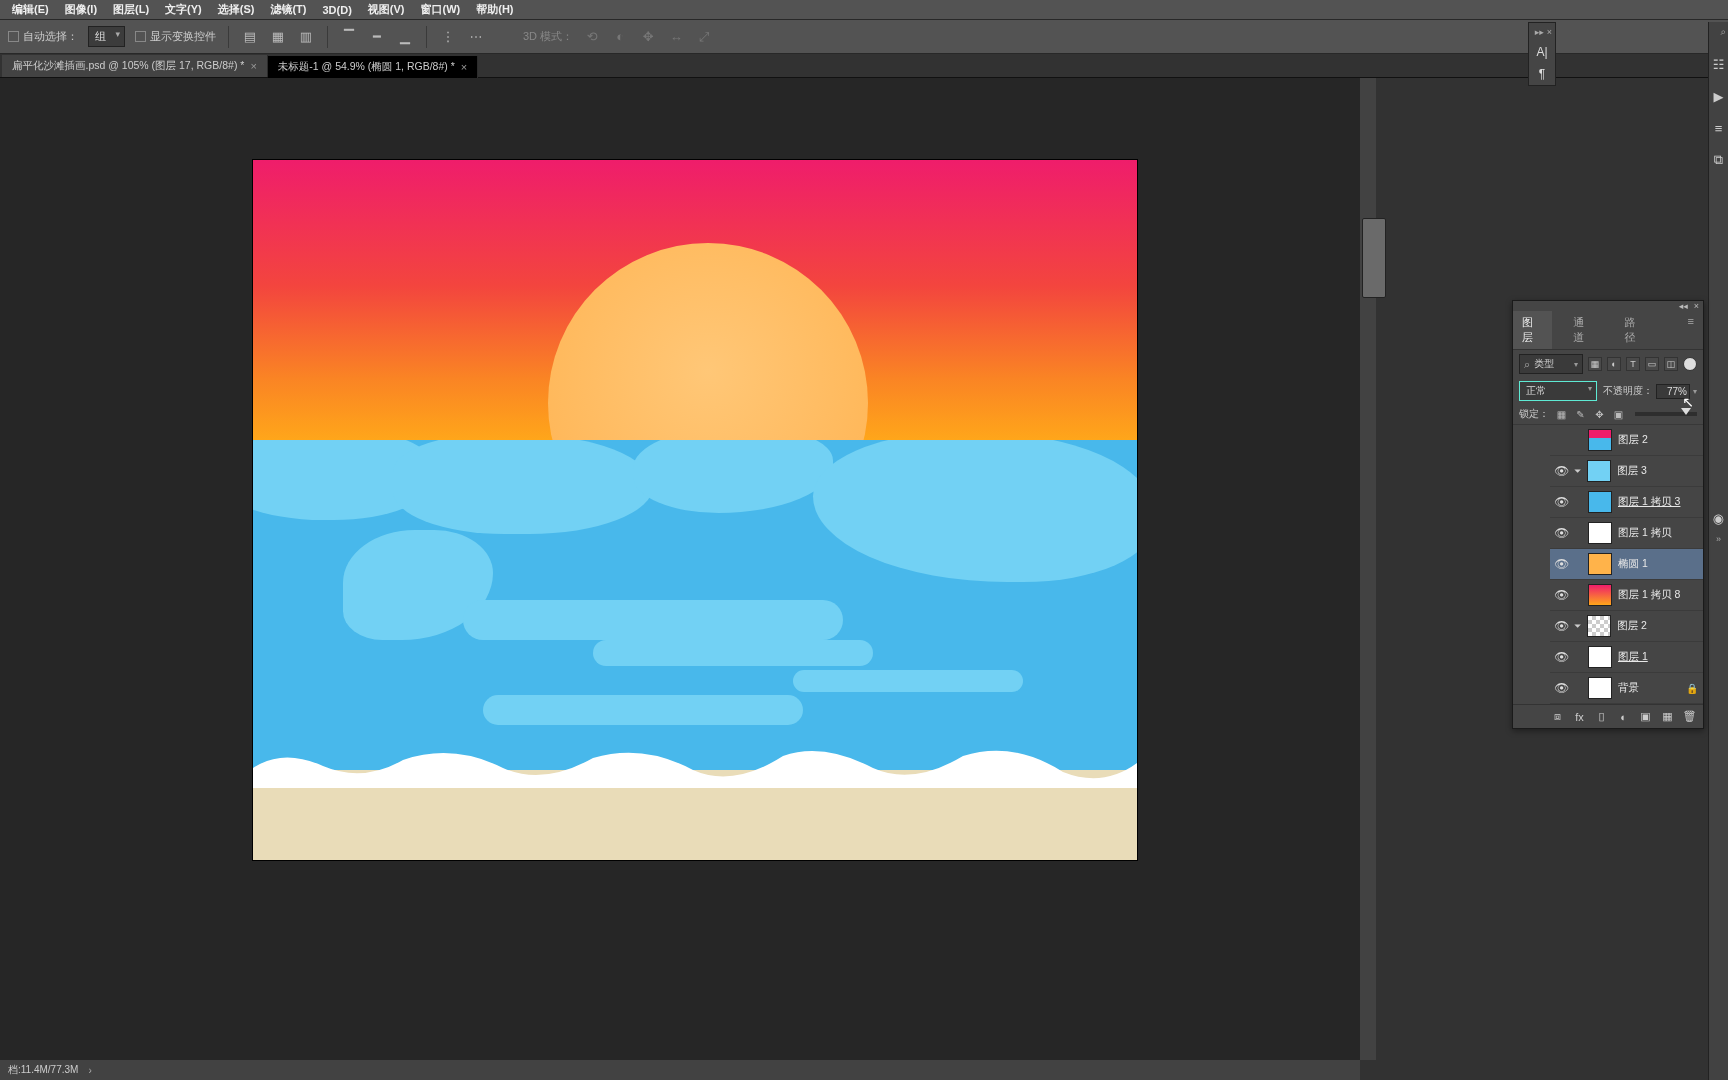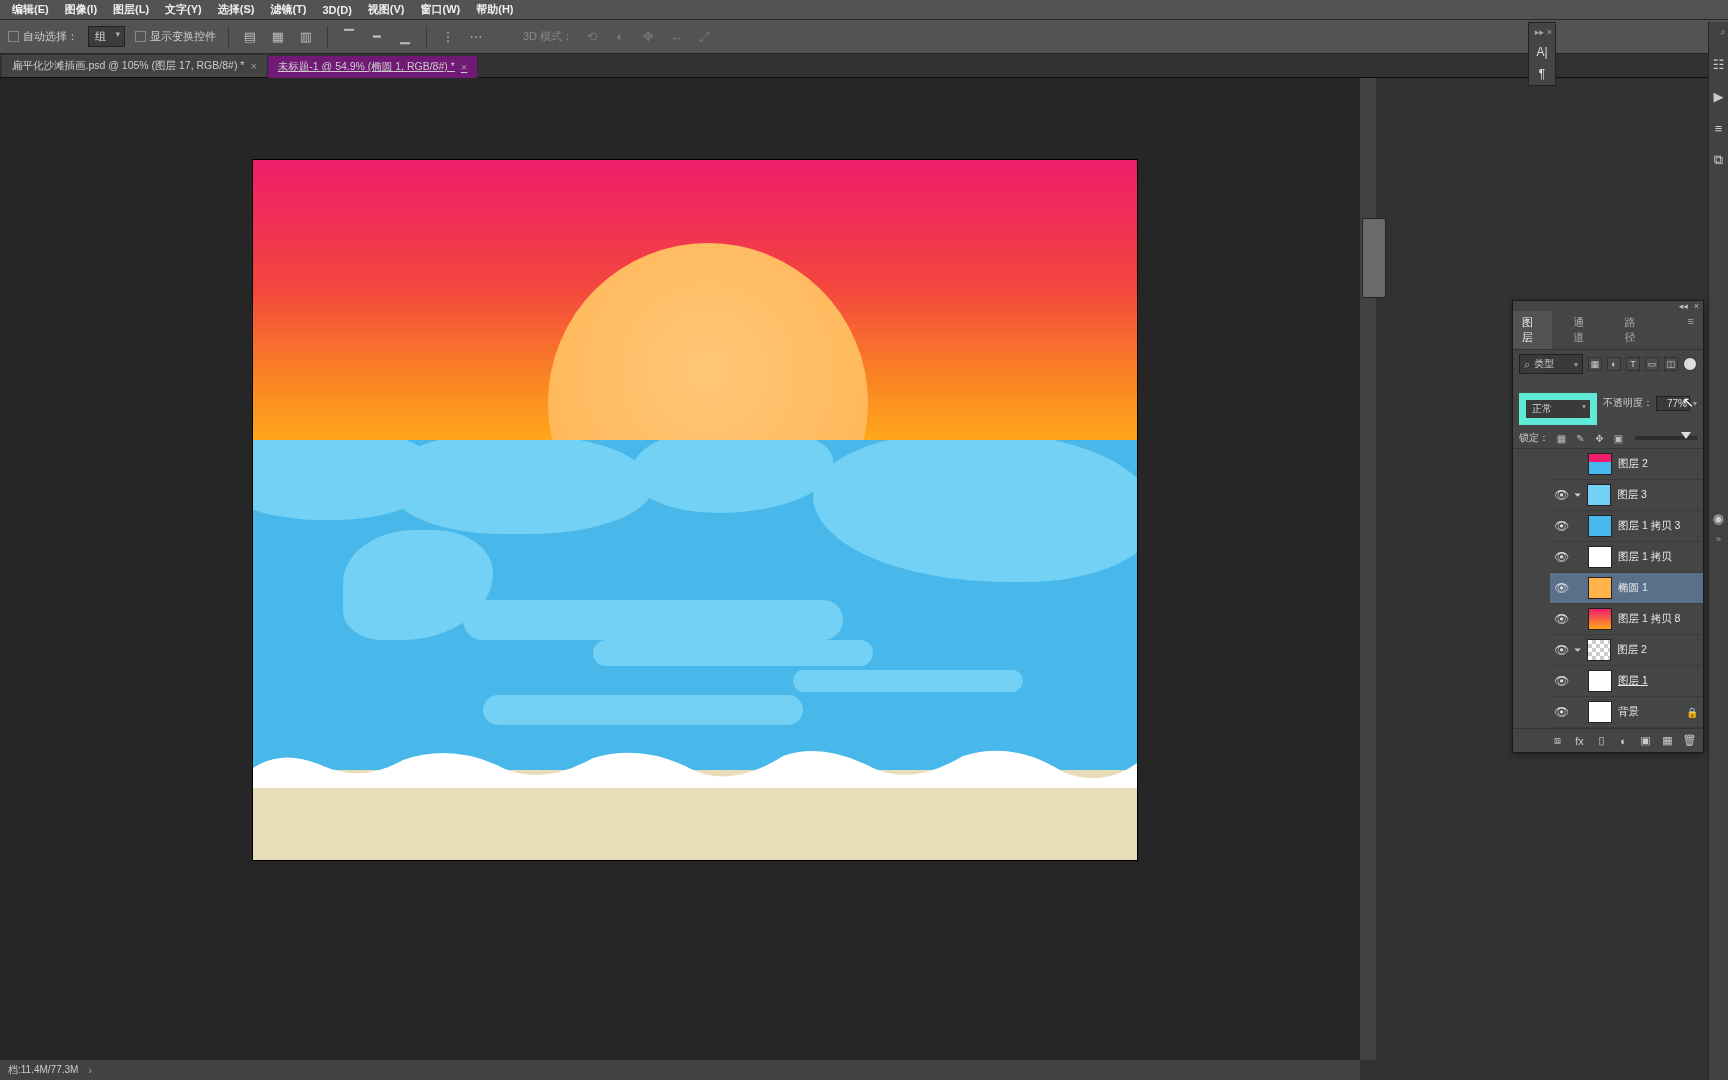--- a/index.html
+++ b/index.html
@@ -14,21 +14,21 @@
 .optcheck { display:flex; align-items:center; gap:4px; color:#ccc;}
 .optcheck .box { width:11px; height:11px; border:1px solid #888; background:#535353;}
 .optselect { background:#3c3c3c; border:1px solid #222; color:#ddd; padding:2px 18px 2px 6px; position:relative; font-size:11px;}
 .optselect::after { content:"▾"; position:absolute; right:4px; color:#aaa; font-size:9px;}
 .sep { width:1px; height:22px; background:#3a3a3a; margin:0 2px;}
 .ico { width:18px; height:18px; display:flex; align-items:center; justify-content:center; color:#bbb; font-size:13px; cursor:pointer; border:1px solid transparent;}
 
 
 .tabbar { height:24px; background:#323232; display:flex; align-items:flex-end; border-bottom:1px solid #111; padding-left:2px;}
 .tab { background:#434343; color:#ccc; padding:4px 10px; font-size:10.5px; display:flex; align-items:center; gap:6px; border-right:1px solid #2c2c2c; cursor:pointer; height:22px;}
-.tab.active { background:#701a75; position:relative; top:1px;text-decoration:underline;}
+.tab.active { background:#000000; position:relative; top:1px;}
 .tab .x { color:#999; font-size:11px;}
 
 
 .stage { position:absolute; left:0; top:78px; right:368px; bottom:20px; background:#262626; overflow:hidden;}
 .artboard { position:absolute; left:253px; top:82px; width:884px; height:700px; background:#fff; box-shadow:0 0 0 1px #000;}
 .sky { height:280px; background:linear-gradient(#ef1d6b 0%, #f3453e 45%, #fa8424 78%, #ffa61a 100%);}
 .sun { position:absolute; left:295px; top:83px; width:320px; height:320px; border-radius:50%; background:radial-gradient(circle at 50% 40%, #ffc777 0%, #ffb14d 100%);}
 .sea { height:330px; background:#48b8eb; position:relative; overflow:hidden;}
 .wave { position:absolute; background:#72d1f4; border-radius:50% 40% 45% 50%;}
 .beach { height:90px; background:#e9dcb8; position:relative;}
@@ -51,21 +51,21 @@
 .panel { position:absolute; right:24px; top:300px; width:192px; background:#454545; border:1px solid #1a1a1a; box-shadow:0 2px 6px rgba(0,0,0,.4);}
 .pan-titlebar { height:10px; background:#454545; display:flex; justify-content:flex-end; align-items:center; padding:0 4px; gap:6px; color:#bbb; font-size:9px;}
 .pan-tabs { display:flex; border-bottom:1px solid #333;gap:12px;}
 .pan-tab { padding:4px 9px; font-size:11px; color:#aaa; cursor:pointer;}
 .pan-tab.active { background:#535353; color:#eee;}
 .pan-row { display:flex; align-items:center; padding:4px 6px; gap:5px; font-size:10px; color:#ccc;}
 .filter { background:#3a3a3a; border:1px solid #222; padding:2px 4px; flex:1; display:flex; align-items:center; gap:4px; font-size:10px;}
 .filter::before { content:"⌕"; color:#aaa; font-size:11px;}
 .pan-ico { width:14px; height:14px; border:1px solid #333; background:#4a4a4a; display:flex; align-items:center; justify-content:center; font-size:9px; color:#ccc; cursor:pointer;}
 .blendrow { display:flex; align-items:center; padding:3px 6px; gap:6px;}
-.blendsel { flex:1; background:#3a3a3a; border:7px solid #5eead4; padding:2px 6px; font-size:10px; color:#ddd; position:relative;margin-top:12px;}
+.blendsel { flex:1; background:#3a3a3a; border:1px solid #5eead4; padding:2px 6px; font-size:10px; color:#ddd; position:relative;}
 .blendsel::after { content:"▾"; position:absolute; right:4px; font-size:8px; color:#999;}
 .opac { display:flex; align-items:center; gap:3px; color:#ccc; font-size:10px;}
 .opac input { width:34px; background:#3a3a3a; border:1px solid #222; color:#ddd; font-size:10px; text-align:right; padding:1px 2px;}
 .lockrow { display:flex; align-items:center; padding:3px 6px; gap:6px; font-size:10px; color:#ccc; border-bottom:1px solid #383838;}
 .lockico { width:13px; height:13px; color:#bbb; cursor:pointer; display:flex; align-items:center; justify-content:center; font-size:10px;}
 .fillslider { flex:1; height:4px; background:#2e2e2e; position:relative; margin-left:4px;}
 .fillslider .knob { position:absolute; right:6px; top:-4px; width:0; height:0; border-left:5px solid transparent; border-right:5px solid transparent; border-top:7px solid #ddd;}
 
 .layers { max-height:300px; overflow:auto;margin-left:37px;}
 .layer { display:flex; align-items:center; padding:4px 4px; gap:6px; border-bottom:1px solid #3b3b3b; cursor:pointer;}
@@ -251,21 +251,21 @@
       <div class="layer">
         <div class="eye ">👁</div>
         <span style="color:#ccc;font-size:9px">⏷</span>
         <div class="thumb th-sea2"></div>
         <span class="nm">图层 3</span>
       </div>
       <div class="layer">
         <div class="eye ">👁</div>
         <span style="width:8px"></span>
         <div class="thumb th-sea"></div>
-        <span class="nm" style="">图层 1 拷贝 3</span>
+        <span class="nm" style="text-decoration:underline">图层 1 拷贝 3</span>
       </div>
       <div class="layer">
         <div class="eye ">👁</div>
         <span style="width:8px"></span>
         <div class="thumb th-white"></div>
         <span class="nm">图层 1 拷贝</span>
       </div>
       <div class="layer sel">
         <div class="eye ">👁</div>
         <span style="width:8px"></span>

